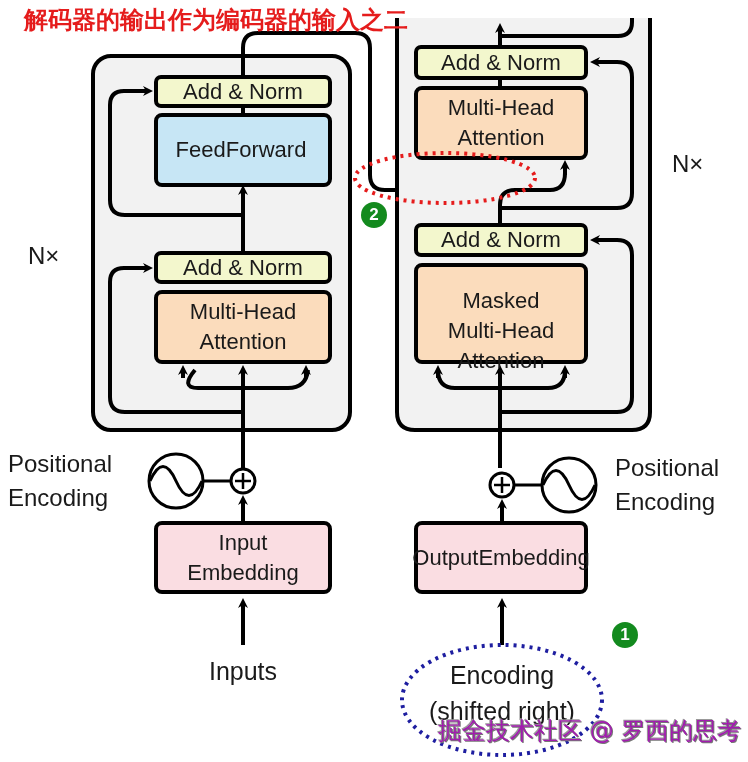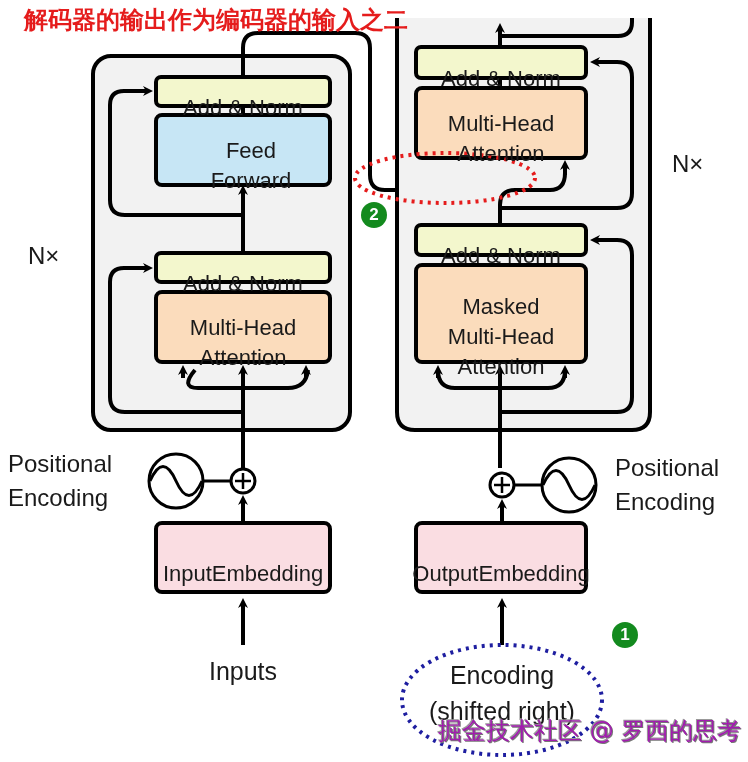--- a/index.html
+++ b/index.html
@@ -1,19 +1,19 @@
 <!DOCTYPE html>
 <html><head>
 <meta charset="utf-8">
 <style>
   html, body { margin:0; padding:0; background:#ffffff; }
   body { width:748px; height:762px; position:relative; overflow:hidden; font-family:"Liberation Sans", sans-serif; }
   #stage { position:absolute; left:0; top:0; width:748px; height:762px; }
   .lbl { position:absolute; text-align:center; color:#1a1a1a; font-family:"Liberation Sans", sans-serif; line-height:1.15; }
-  .box-text { position:absolute; display:flex; align-items:center; justify-content:center; text-align:center; color:#1a1a1a; font-size:22px; line-height:30px; font-family:"Liberation Sans", sans-serif;margin-top:16px; }
+  .box-text { position:absolute; display:flex; align-items:center; justify-content:center; text-align:center; color:#1a1a1a; font-size:22px; line-height:30px; font-family:"Liberation Sans", sans-serif; }
   .cn-red { position:absolute; color:#e51c1c; font-weight:bold; font-size:24px; font-family:"DejaVu Sans", sans-serif; letter-spacing:0px; white-space:nowrap; }
   .cn-blue { position:absolute; color:#1428d4; font-weight:bold; font-size:17px; line-height:24px; font-family:"DejaVu Sans", sans-serif; }
   .badge { position:absolute; width:26px; height:26px; border-radius:50%; background:#138a1e; color:#fff; font-weight:bold; font-size:17px; display:flex; align-items:center; justify-content:center; font-family:"Liberation Sans", sans-serif; }
   .watermark { position:absolute; color:#a21caf; font-size:24px; font-family:"DejaVu Sans", sans-serif; text-shadow: 1px 1px 0 #777, -1px -1px 0 #999; white-space:nowrap; }
 </style>
 </head>
 <body>
 
 <div id="stage">
 <svg width="748" height="762" viewBox="0 0 748 762" xmlns="http://www.w3.org/2000/svg" style="position:absolute;left:0;top:0;">
@@ -89,47 +89,47 @@
   <ellipse cx="445" cy="178" rx="90" ry="25" fill="none" stroke="#e51c1c" stroke-width="4" stroke-dasharray="3,5"></ellipse>
   <ellipse cx="502" cy="700" rx="100" ry="55" fill="none" stroke="#1e1ea0" stroke-width="4" stroke-dasharray="3,5"></ellipse>
 </svg>
 
 <div class="cn-red" style="left:24px;top:4px;">解码器的输出作为编码器的输入之二</div>
 <div class="badge" style="left:361px;top:202px;">2</div>
 <div class="badge" style="left:612px;top:622px;">1</div>
 
 <div class="lbl" style="left:28px;top:242px;font-size:24px;">N×</div>
 <div class="box-text" style="left:156px;top:77px;width:174px;height:29px;">Add &amp; Norm</div>
-<div class="box-text" style="left:164px;top:115px;width:174px;height:70px;flex-direction:column;">
+<div class="box-text" style="left:154px;top:115px;width:174px;height:70px;flex-direction:row;">
   <span>Feed</span>
   <span>Forward</span>
 </div>
 <div class="box-text" style="left:156px;top:253px;width:174px;height:29px;">Add &amp; Norm</div>
 <div class="box-text" style="left:156px;top:292px;width:174px;height:70px;flex-direction:column;">
   <span>Multi-Head</span>
   <span>Attention</span>
 </div>
 <div class="lbl" style="left:8px;top:447px;font-size:24px;text-align:left;line-height:34px;">
   <div>Positional</div>
   <div>Encoding</div>
 </div>
-<div class="box-text" style="left:156px;top:523px;width:174px;height:69px;flex-direction:row;">
+<div class="box-text" style="left:156px;top:523px;width:174px;height:69px;flex-direction:column;">
   <span>Input</span>
   <span>Embedding</span>
 </div>
 <div class="lbl" style="left:183px;top:657px;width:120px;font-size:25px;">Inputs</div>
 
 <div class="lbl" style="left:672px;top:150px;font-size:24px;">N×</div>
 <div class="box-text" style="left:416px;top:47px;width:170px;height:31px;">Add &amp; Norm</div>
 <div class="box-text" style="left:416px;top:88px;width:170px;height:70px;flex-direction:column;">
   <span>Multi-Head</span>
   <span>Attention</span>
 </div>
 <div class="box-text" style="left:416px;top:225px;width:170px;height:30px;">Add &amp; Norm</div>
-<div class="box-text" style="left:416px;top:272px;width:170px;height:97px;flex-direction:column;">
+<div class="box-text" style="left:416px;top:282px;width:170px;height:97px;flex-direction:column;">
   <span>Masked</span>
   <span>Multi-Head</span>
   <span>Attention</span>
 </div>
 <div class="lbl" style="left:615px;top:451px;font-size:24px;text-align:left;line-height:34px;">
   <div>Positional</div>
   <div>Encoding</div>
 </div>
 <div class="box-text" style="left:416px;top:523px;width:170px;height:69px;">
   <span>Output</span>

